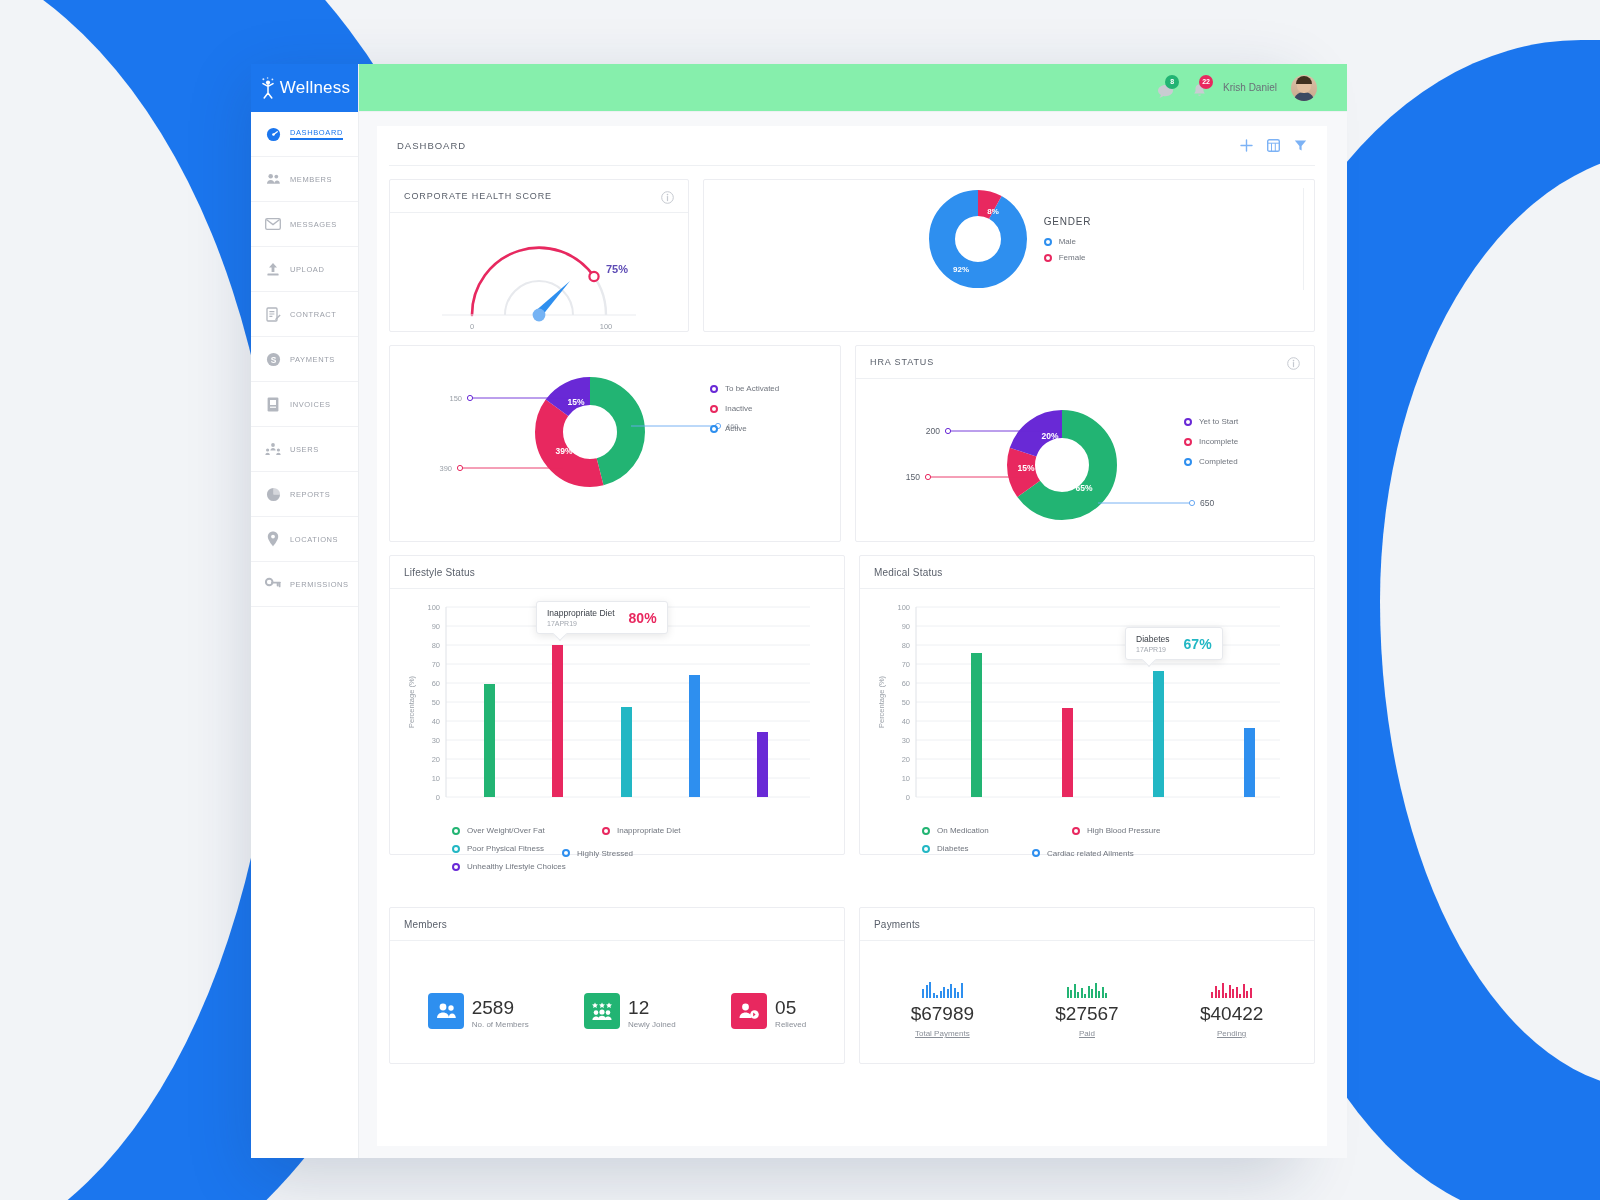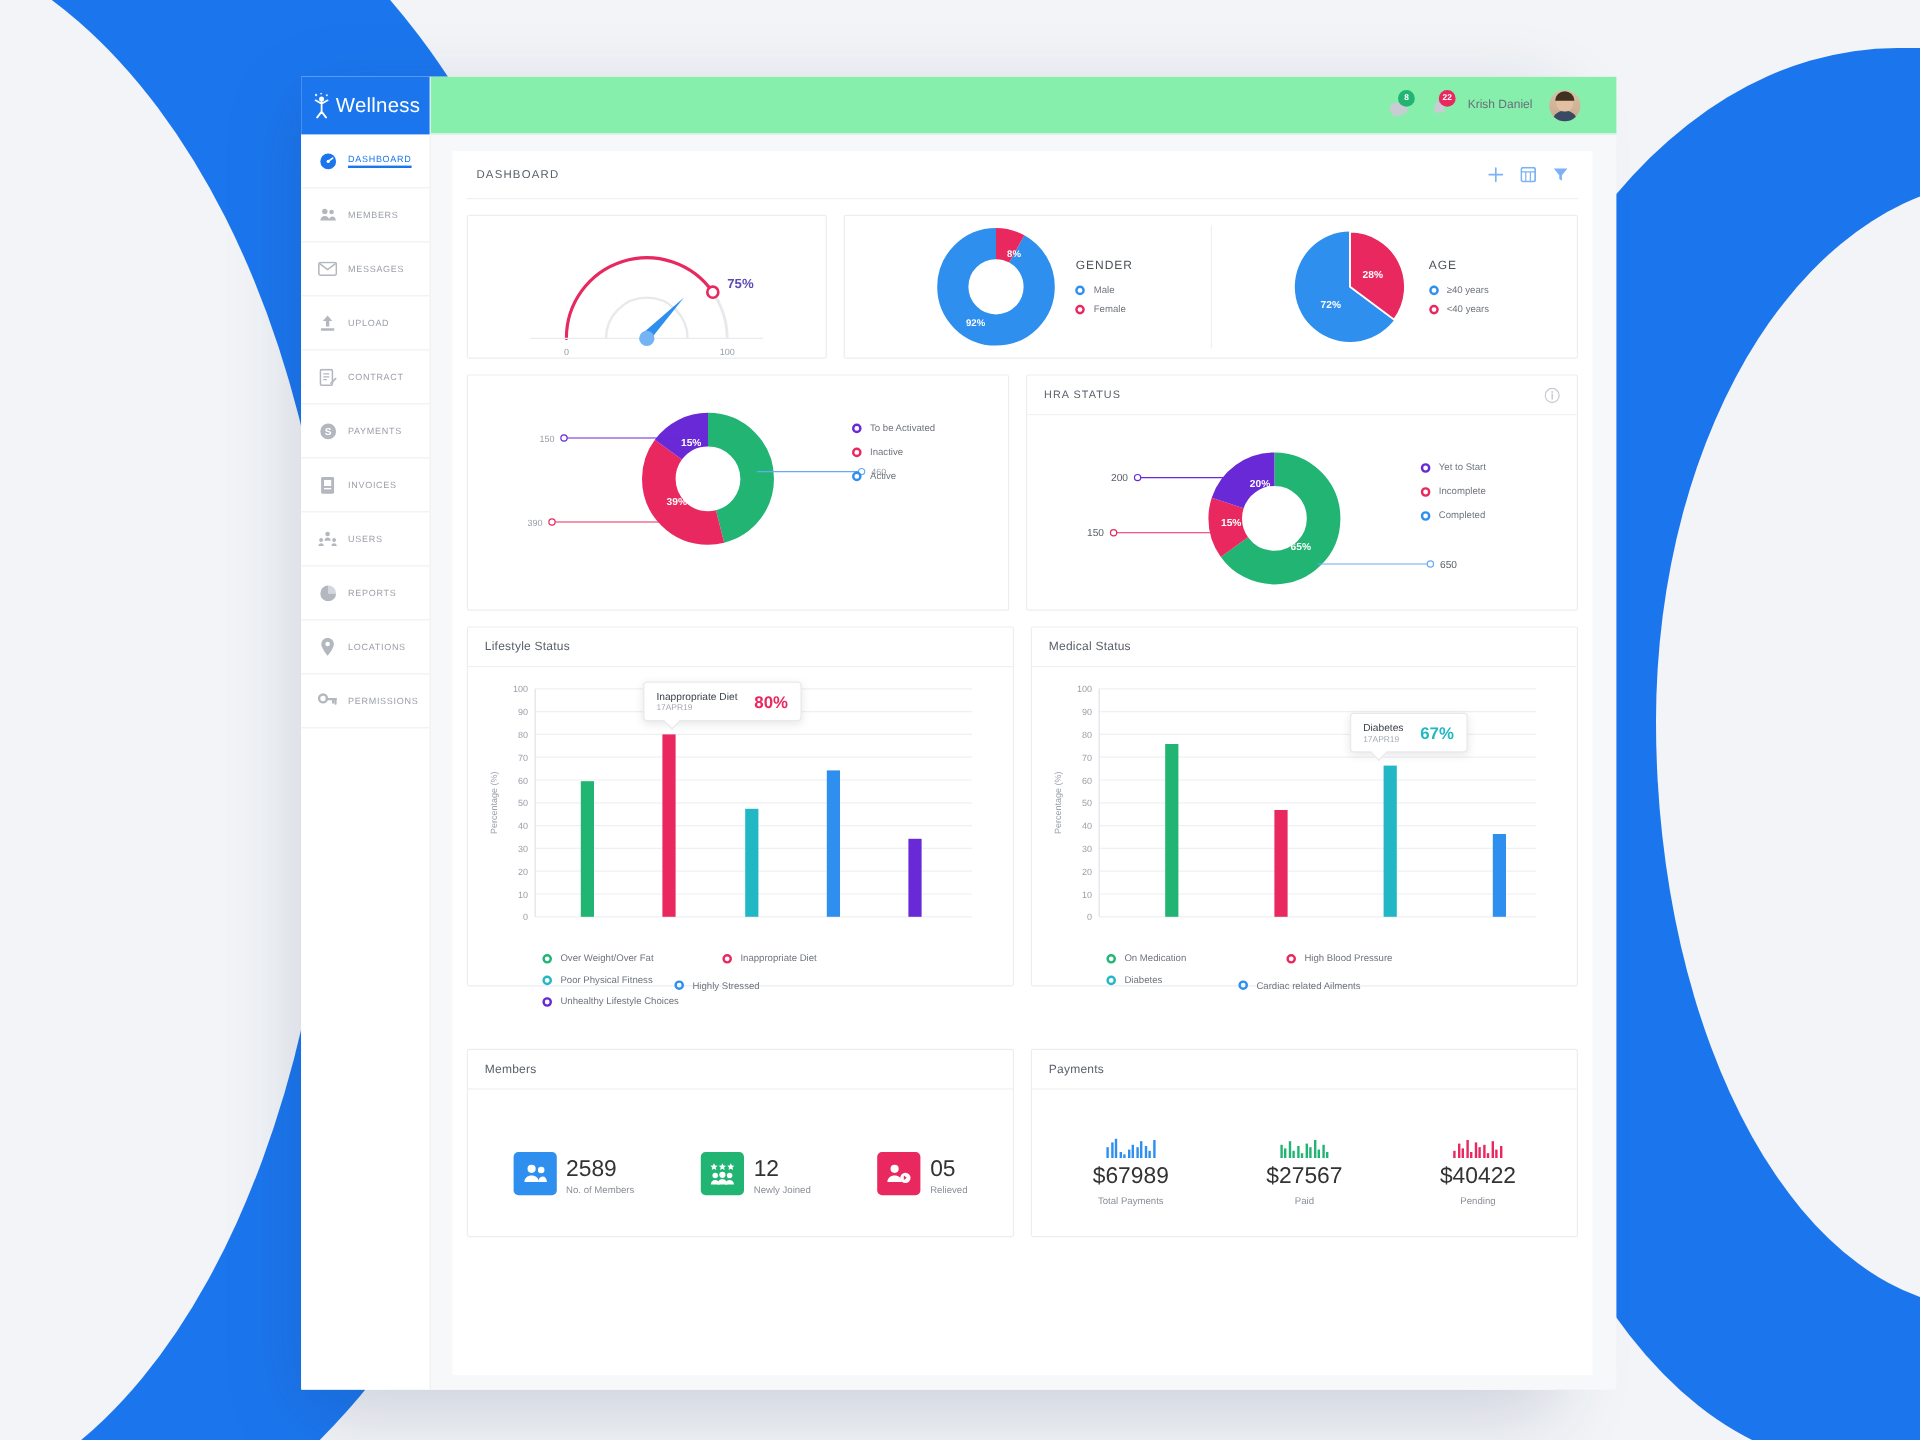--- a/index.html
+++ b/index.html
@@ -126,21 +126,21 @@
   .legend-item { display: flex; align-items: center; gap: 7px; }
   .legend-text { font-size: 8px; color: #70757e; white-space: nowrap; }
 
   .stat { display: flex; align-items: flex-end; gap: 8px; }
   .stat-ico { width: 36px; height: 36px; border-radius: 4px; display: flex; align-items: center; justify-content: center; }
   .stat-num { font-size: 19px; color: #333; line-height: 1; }
   .stat-lbl { font-size: 8px; color: #8a8f98; margin-top: 3px; }
 
   .pay { text-align: center; }
   .pay-amt { font-size: 19px; color: #333; margin-top: 5px; }
-  .pay-lbl { font-size: 8px; color: #8a8f98; margin-top: 4px; }
+  .pay-lbl { font-size: 8px; color: #8a8f98; margin-top: 4px; text-decoration: underline; }
   .spark { display: flex; align-items: flex-end; gap: 1.5px; height: 18px; justify-content: center; }
   .spark i { width: 2px; display: block; }
 
   .tooltip {
     position: absolute; background: #fff; border: 1px solid #e7e9ed;
     box-shadow: 0 2px 8px rgba(0,0,0,.10); border-radius: 3px;
     padding: 6px 10px; display: flex; align-items: center; gap: 14px;
   }
   .tt-name { font-size: 8.5px; color: #3b4048; }
   .tt-date { font-size: 7px; color: #a3a8b0; margin-top: 2px; }
@@ -344,20 +344,30 @@
               <svg width="13" height="13" viewBox="0 0 13 13">
                   <path d="M.8 1.4h11.4L7.6 7v4.6L5.4 10.2V7z" fill="#7cb2f5"></path>
                 </svg>
             </span>
           </div>
         </div>
 
         <div class="row">
 
           <div class="card" style="width:300px">
+            <div class="card-head">
+              <span class="card-title">CORPORATE HEALTH SCORE</span>
+              <span class="info-ico">
+                <svg width="13" height="13" viewBox="0 0 13 13">
+                    <circle cx="6.5" cy="6.5" r="5.8" fill="none" stroke="#c5c9d0" stroke-width="1"></circle>
+                    <path d="M6.5 5.6v4" stroke="#c5c9d0" stroke-width="1.2" stroke-linecap="round"></path>
+                    <circle cx="6.5" cy="3.6" r=".8" fill="#c5c9d0"></circle>
+                  </svg>
+              </span>
+            </div>
             <div class="card-body" style="height:118px;position:relative">
               <svg width="278" height="112" viewBox="0 0 278 112">
                 <path d="M72 94 A67 67 0 0 1 206 94" fill="none" stroke="#e7e9ed" stroke-width="2.4"></path>
                 <path d="M72 94 A67 67 0 0 1 194 55.5" fill="none" stroke="#e8285f" stroke-width="2.6" stroke-linecap="round"></path>
                 <circle cx="194" cy="55.5" r="4.6" fill="#fff" stroke="#e8285f" stroke-width="2.2"></circle>
                 <path d="M105 94 A34 34 0 0 1 173 94" fill="none" stroke="#e7e9ed" stroke-width="2"></path>
                 <line x1="42" y1="94" x2="236" y2="94" stroke="#e9ebef" stroke-width="1"></line>
                 <path d="M135.4 90 L170 60 L141.5 95.5 Z" fill="#2e8fef"></path>
                 <circle cx="139" cy="94" r="6.4" fill="#75b3f4"></circle>
                 <text class="axis-label" x="72" y="108" text-anchor="middle">0</text>
@@ -383,39 +393,20 @@
                     <span class="legend-dot" style="border-color:#2e8fef"></span>
                     <span class="legend-text">Male</span>
                   </div>
                   <div class="legend-item">
                     <span class="legend-dot" style="border-color:#e8285f"></span>
                     <span class="legend-text">Female</span>
                   </div>
                 </div>
               </div>
 
-              <div style="flex:1;display:flex;align-items:center;justify-content:center;gap:14px">
-                <svg width="104" height="104" viewBox="0 0 104 104">
-                  <circle cx="52" cy="52" r="46" fill="#2e8fef"></circle>
-                  <path d="M52 52 L52 6 A46 46 0 0 1 88.8 79.4 Z" fill="#e8285f" stroke="#fff" stroke-width="1.6"></path>
-                  <text x="71" y="45" font-size="8.5" font-weight="bold" fill="#fff" text-anchor="middle" font-family="Liberation Sans, sans-serif">28%</text>
-                  <text x="36" y="70" font-size="8.5" font-weight="bold" fill="#fff" text-anchor="middle" font-family="Liberation Sans, sans-serif">72%</text>
-                </svg>
-                <div>
-                  <div style="font-size:10px;letter-spacing:.8px;color:#4b5059;margin-bottom:10px">AGE</div>
-                  <div class="legend-item" style="margin-bottom:7px">
-                    <span class="legend-dot" style="border-color:#2e8fef"></span>
-                    <span class="legend-text">≥40 years</span>
-                  </div>
-                  <div class="legend-item">
-                    <span class="legend-dot" style="border-color:#e8285f"></span>
-                    <span class="legend-text">&lt;40 years</span>
-                  </div>
-                </div>
-              </div>
             </div>
           </div>
         </div>
 
         <div class="row">
 
           <div class="card" style="flex:1">
             <div class="card-body" style="height:162px">
               <svg width="420" height="156" viewBox="0 0 420 156">
                 <g transform="translate(190,78)">

